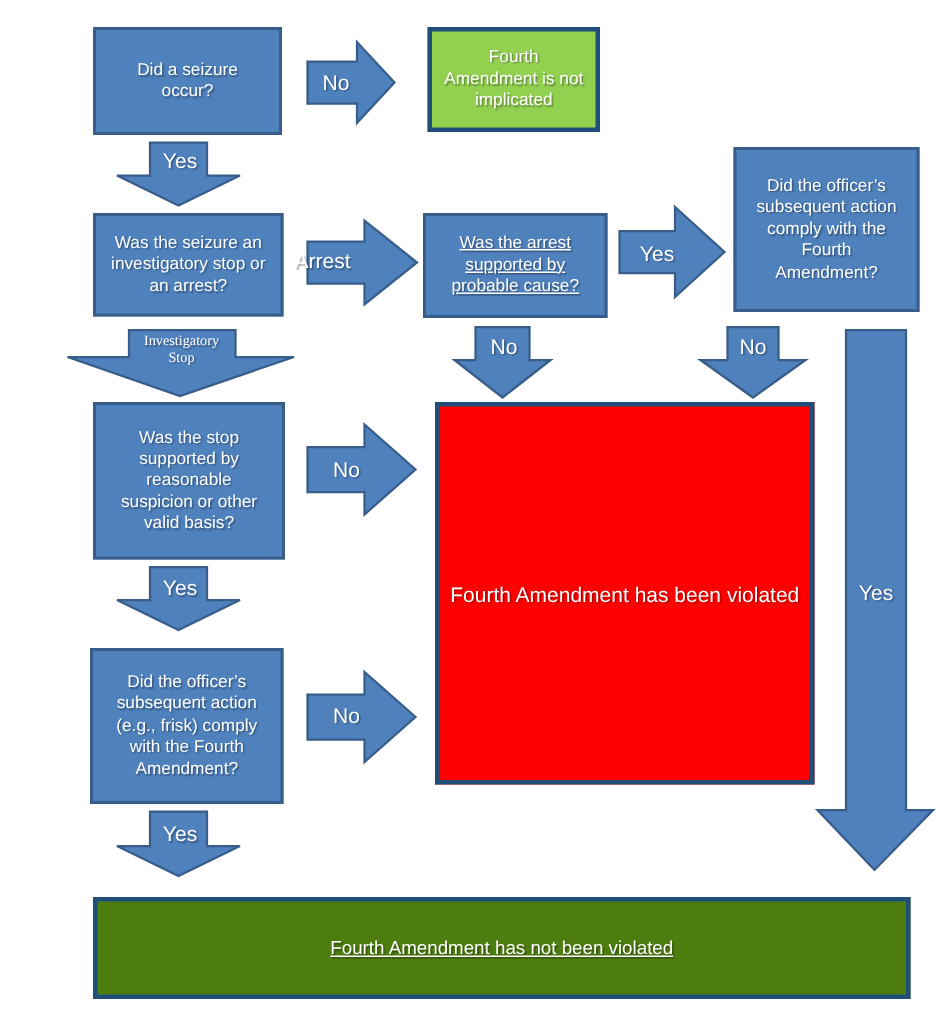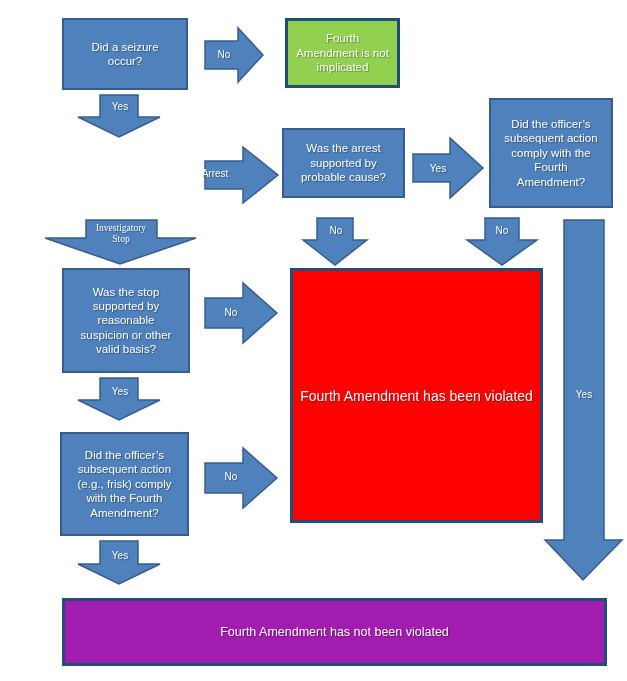--- a/index.html
+++ b/index.html
@@ -44,29 +44,30 @@
     border: 3px solid #1f4e79;
     font-size: 11.5px;
     line-height: 1.25;
   }
   .node-violated {
     background: #ff0000;
     border: 3px solid #1f4e79;
     font-size: 14px;
   }
   .node-ok-wide {
-    background: #a21caf;
+    background: #4d7c0f;
     border: 3px solid #1f4e79;
     font-size: 12.5px;
+    text-decoration: underline;
   }
   .edge-label {
     position: absolute;
     transform: translate(-50%, -50%);
     color: #ffffff;
-    font-size: 10px;
+    font-size: 14px;
     line-height: 1.15;
     text-align: center;
     white-space: pre-line;
     text-shadow: 1px 1px 1px rgba(0,0,0,0.35);
   }
   .edge-label.small {
     font-size: 9.5px;
   }
 </style>
 </head>
@@ -91,22 +92,25 @@
     </g>
   </svg>
 
   <div class="node node-question" style="left:62px; top:18px; width:126px; height:72px;">Did a seizure
 occur?</div>
 
   <div class="node node-ok" style="left:285px; top:18px; width:115px; height:70px;">Fourth
 Amendment is not
 implicated</div>
 
+  <div class="node node-question" style="left:62px; top:142px; width:127px; height:69px;">Was the seizure an
+investigatory stop or
+an arrest?</div>
 
-  <div class="node node-question" style="left:282px; top:128px; width:123px; height:70px;">Was the arrest
+  <div class="node node-question" style="left:282px; top:142px; width:123px; height:70px;text-decoration:underline;">Was the arrest
 supported by
 probable cause?</div>
 
   <div class="node node-question" style="left:489px; top:98px; width:124px; height:110px;">Did the officer’s
 subsequent action
 comply with the
 Fourth
 Amendment?</div>
 
   <div class="node node-question" style="left:62px; top:268px; width:128px; height:105px;">Was the stop

